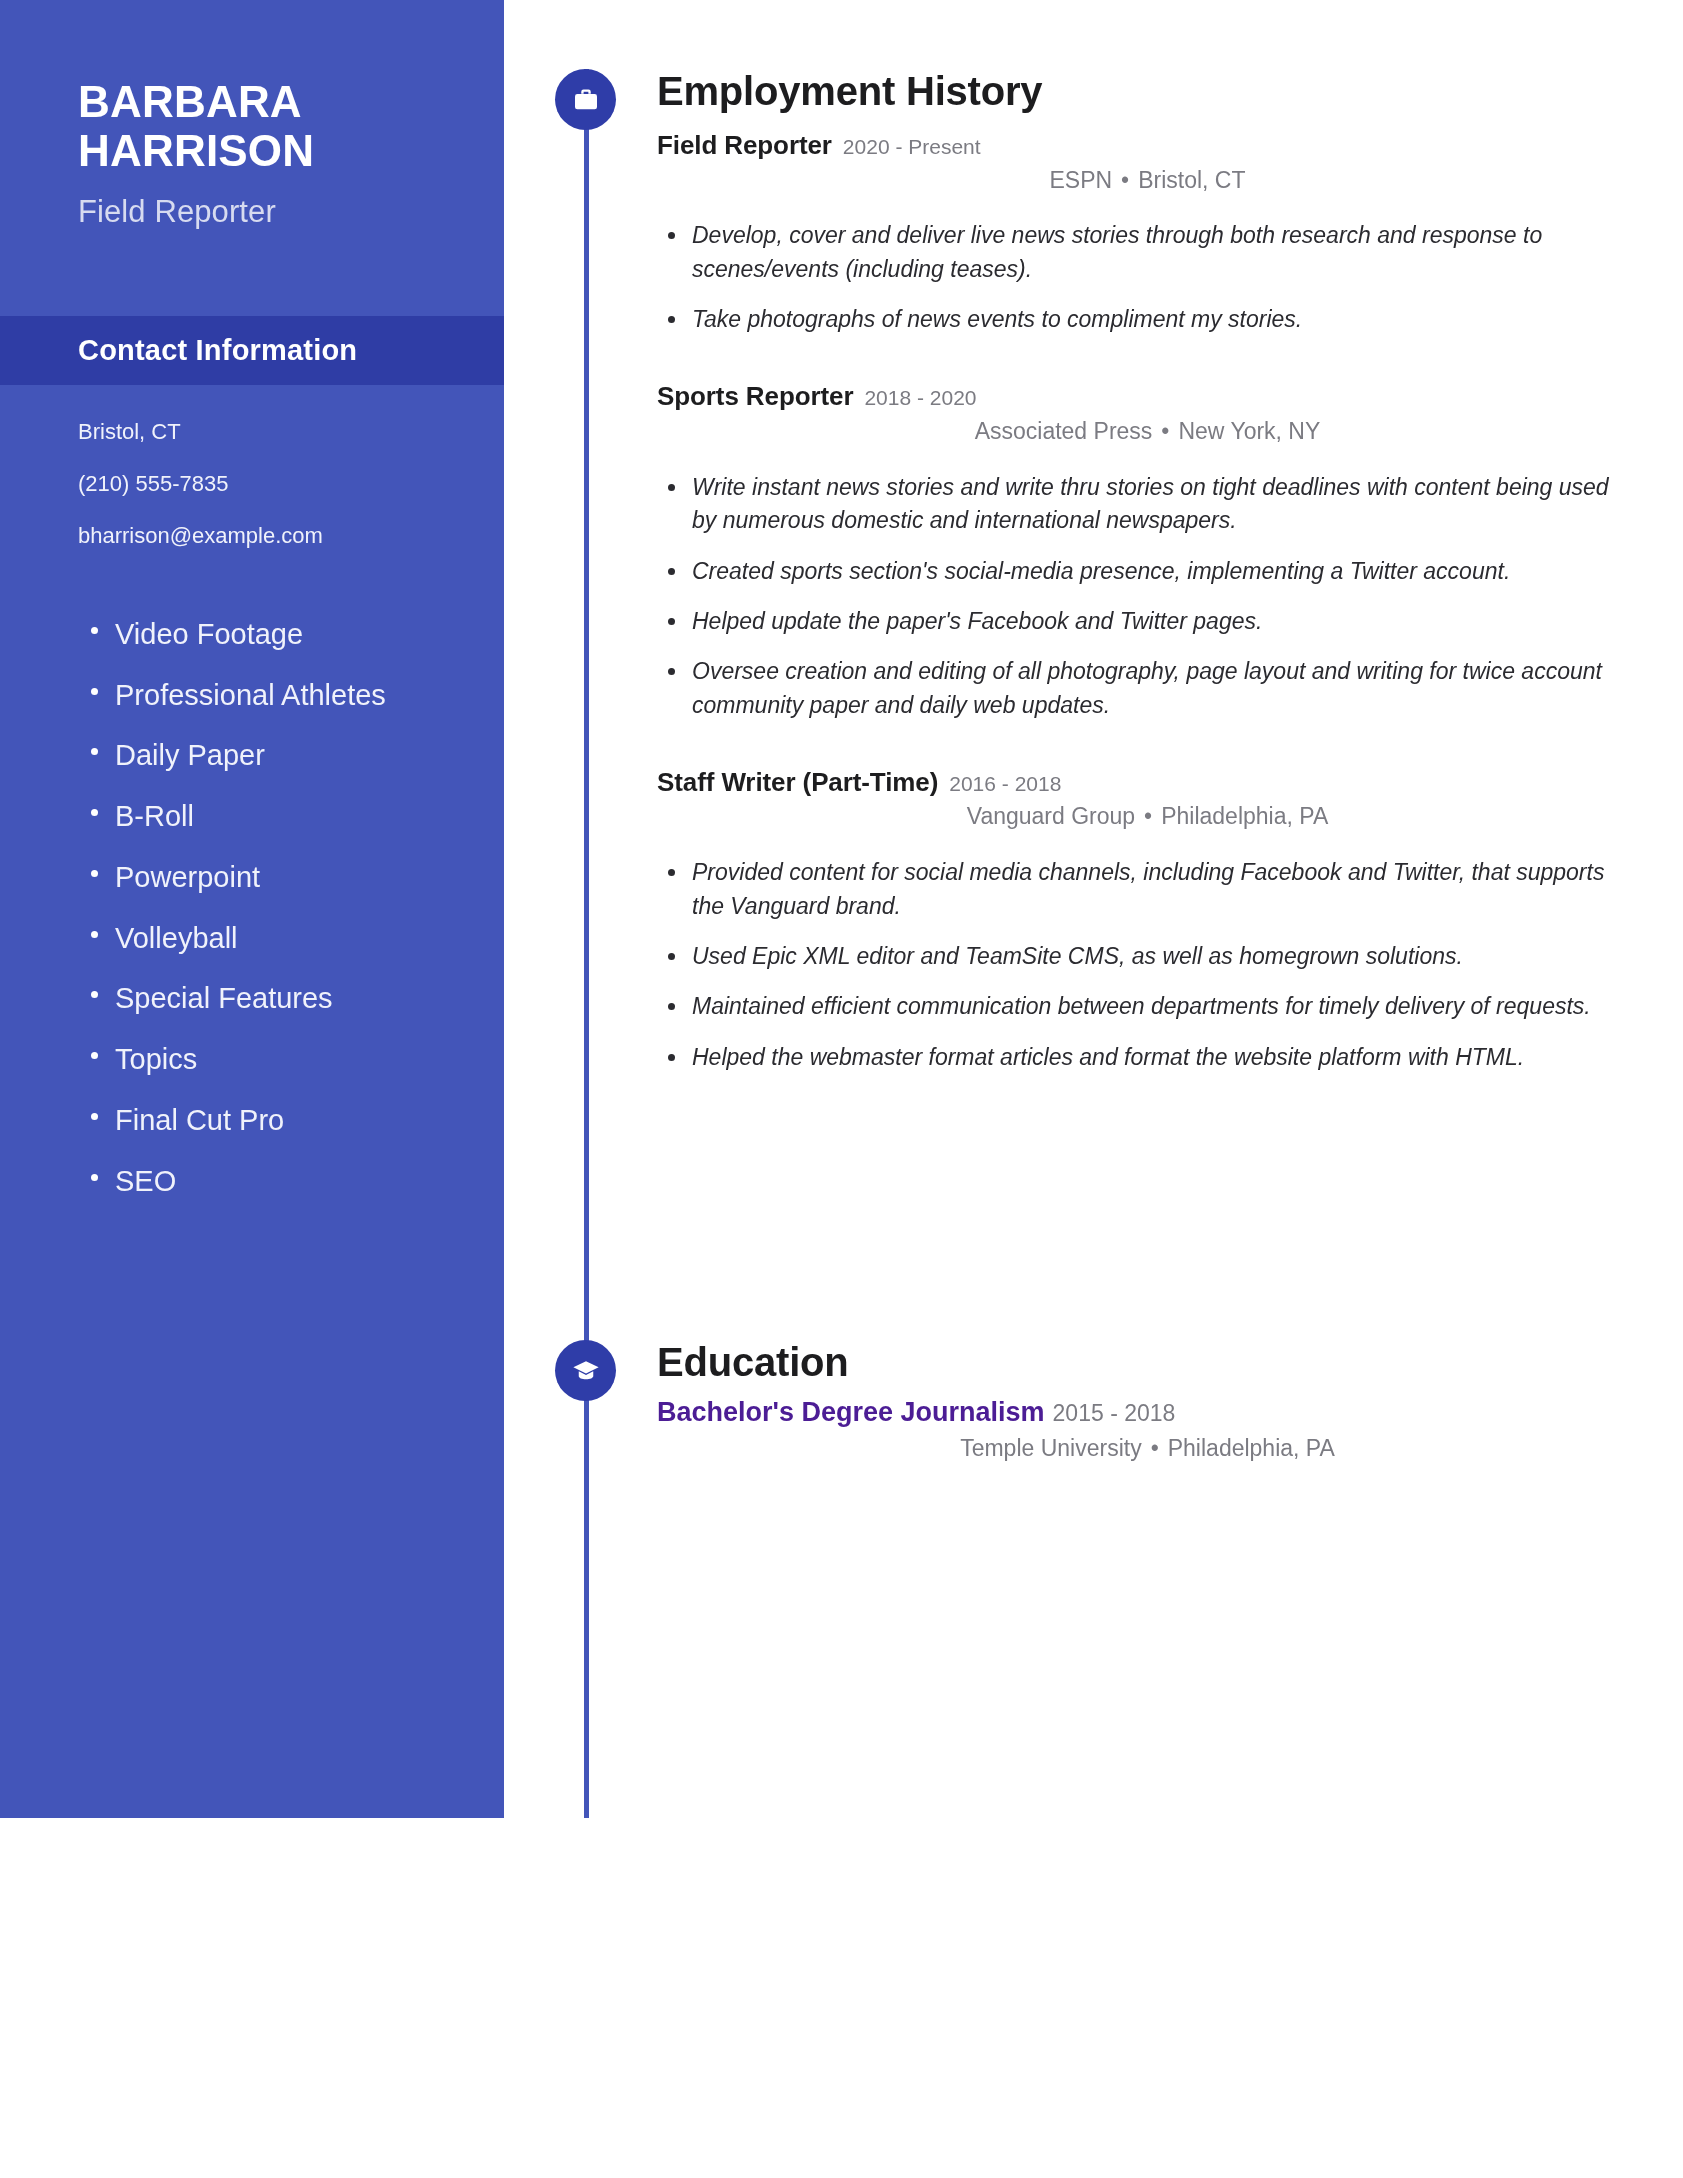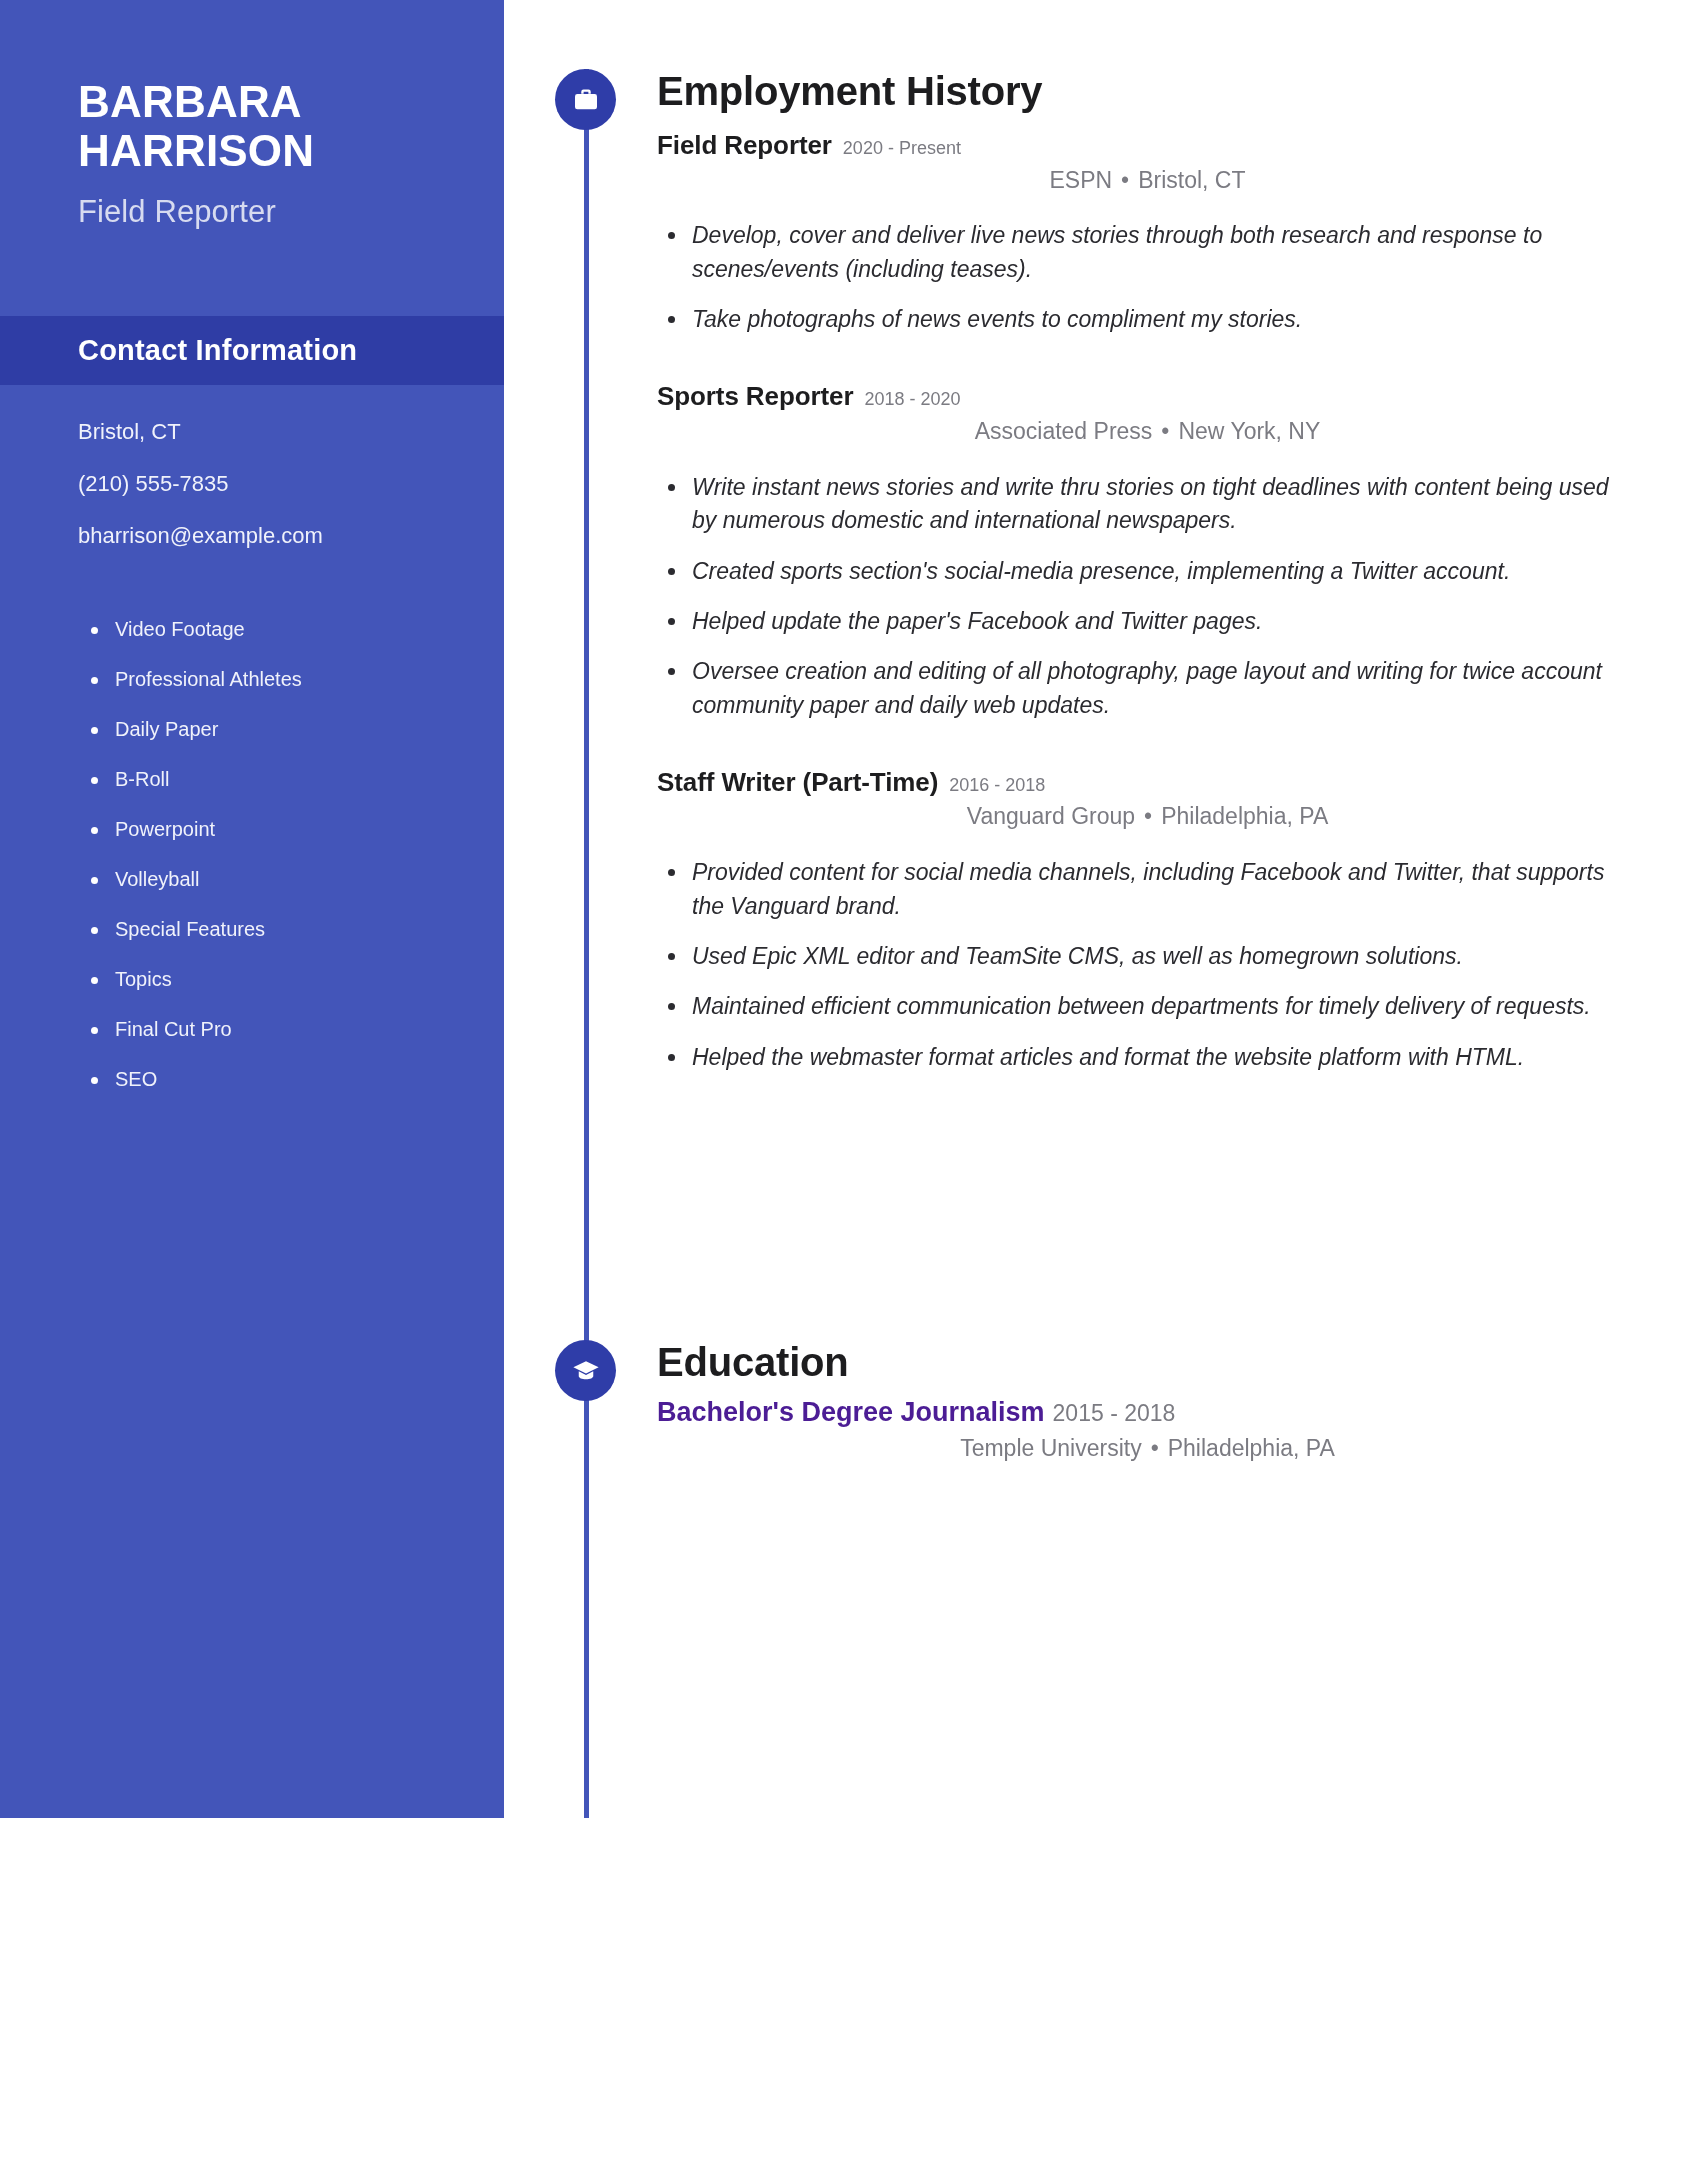--- a/index.html
+++ b/index.html
@@ -81,21 +81,21 @@
   }
   .contact-item:last-child { margin-bottom: 0; }
 
   .skills-list {
     margin: 0;
     padding: 33px 0 0 115px;
     list-style: none;
   }
   .skills-list li {
     position: relative;
-    font-size: 20px;
+    font-size: 29px;
     color: #f0f2fb;
     line-height: 1.2;
     margin-bottom: 26px;
     font-weight: 400;
   }
   .skills-list li::before {
     content: "";
     position: absolute;
     left: -24px;
     top: 10px;
@@ -166,21 +166,21 @@
     line-height: 1.25;
     margin-bottom: 4px;
   }
   .entry-title {
     font-size: 26px;
     font-weight: bold;
     color: #1d1d1f;
     letter-spacing: -0.1px;
   }
   .entry-dates {
-    font-size: 18px;
+    font-size: 21px;
     font-weight: 400;
     color: #7b7b82;
     margin-left: 11px;
   }
   .entry-sub {
     font-size: 23px;
     color: #7b7b82;
     font-weight: 400;
     line-height: 1.3;
     text-align: center;

